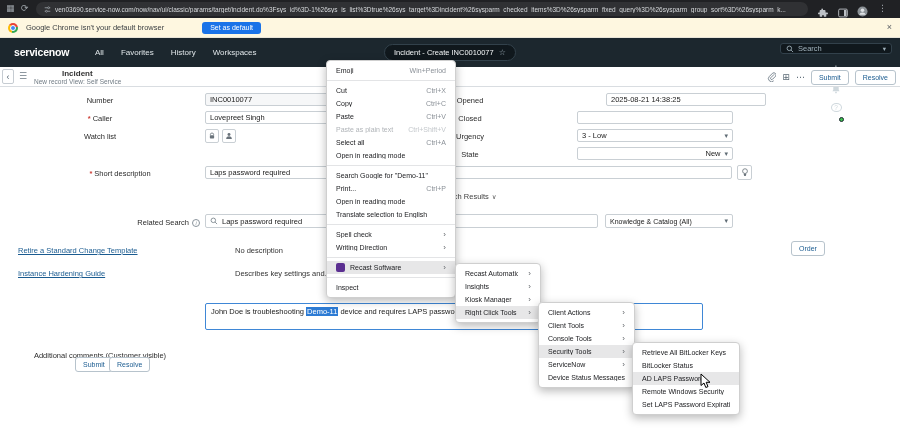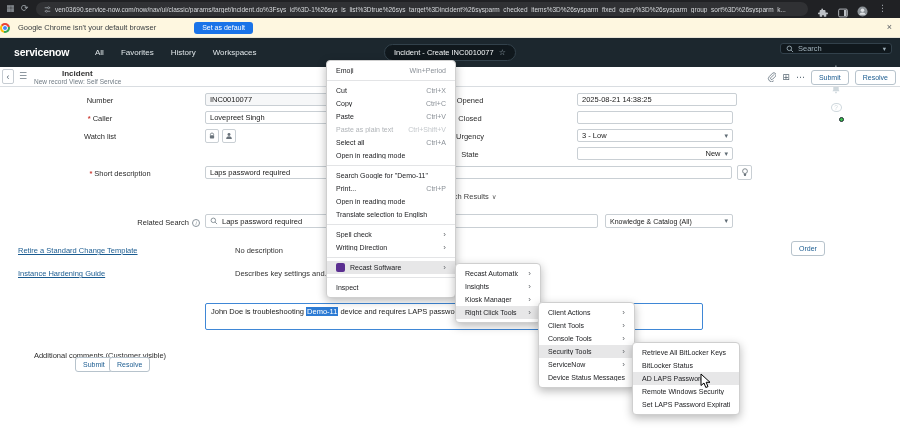--- a/index.html
+++ b/index.html
@@ -8,21 +8,21 @@
 
   
   #tabbar{position:absolute;left:0;top:0;width:900px;height:18px;background:#202124;}
   .tb-ic{position:absolute;top:3px;color:#9aa0a6;font-size:9px;line-height:11px;}
   #omnibox{position:absolute;left:36px;top:2px;width:772px;height:14px;background:#303134;border-radius:7px;
     display:flex;align-items:center;gap:4px;padding:0 8px;overflow:hidden;}
   #omnibox .url{font-size:6.5px;color:#d7dadd;white-space:nowrap;overflow:hidden;text-overflow:ellipsis;}
 
   
   #infobar{position:absolute;left:0;top:18px;width:900px;height:20px;background:#fef7e0;border-bottom:1px solid #e8e4d8;
-    display:flex;align-items:center;gap:8px;}
+    display:flex;align-items:center;gap:8px;padding-left:8px;}
   .chrome-logo{width:10px;height:10px;border-radius:50%;display:inline-block;position:relative;flex:0 0 auto;
     background:conic-gradient(from -45deg,#ea4335 0 33%,#34a853 0 66%,#fbbc05 0 100%);}
   .chrome-inner{position:absolute;left:2px;top:2px;width:6px;height:6px;border-radius:50%;background:#4285f4;border:1px solid #fff;}
   #infobar .msg{font-size:7.5px;color:#3c4043;}
   #set-default{margin-left:30px;background:#1a73e8;color:#fff;border:none;border-radius:3px;font-size:7px;padding:2.5px 8px;}
   #infobar-close{position:absolute;right:8px;top:4px;color:#5f6368;font-size:9px;line-height:10px;}
 
   
   #snheader{position:absolute;left:0;top:38px;width:900px;height:29px;background:#1c272e;color:#fff;}
   #sn-logo{position:absolute;left:14px;top:8px;font-size:10.5px;font-weight:600;letter-spacing:-0.2px;color:#fff;}
@@ -193,21 +193,21 @@
       <span class="btn">Submit</span>
       <span class="btn">Resolve</span>
     </div>
   </div>
 
   <span class="flabel left" style="top:96px;"><span>Number</span></span>
   <div class="inp" style="left:205px;top:93px;width:226px;background:#f6f7f8;">
       <span>INC0010077</span>
     </div>
   <span class="flabel right" style="top:96px;"><span>Opened</span></span>
-  <div class="inp" style="left:577px;top:93px;width:160px;">
+  <div class="inp" style="left:606px;top:93px;width:160px;">
       <span>2025-08-21 14:38:25</span>
     </div>
 
   <span class="flabel left" style="top:114px;"><span class="req">*</span><span>Caller</span></span>
   <div class="inp" style="left:205px;top:111px;width:226px;">
       <span>Lovepreet Singh</span>
     </div>
   <span class="flabel right" style="top:114px;"><span>Closed</span></span>
   <div class="inp" style="left:577px;top:111px;width:156px;">
       <span></span>

